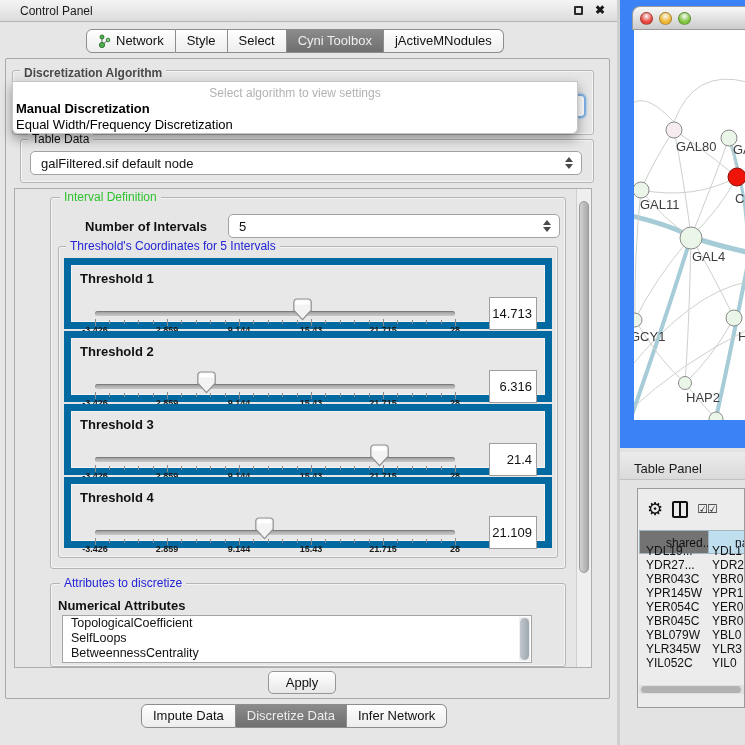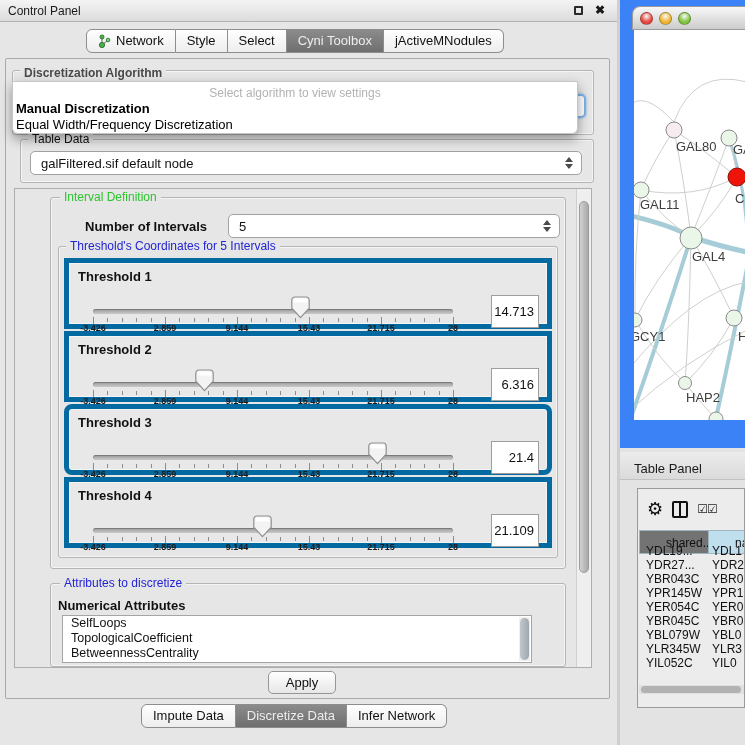--- a/index.html
+++ b/index.html
@@ -3,21 +3,21 @@
 <meta charset="utf-8">
 <style>
   * { margin:0; padding:0; box-sizing:border-box; }
   html,body { width:745px; height:745px; }
   body { font-family:"Liberation Sans", sans-serif; background:#cfcfcf; position:relative; overflow:hidden; }
 
   
   .control-panel { position:absolute; left:0; top:0; width:617px; height:745px; background:#e6e6e6; }
   .cp-titlebar { position:absolute; left:0; top:0; width:617px; height:22px;
     background:linear-gradient(#f4f4f4,#dcdcdc); border-bottom:1px solid #b3b3b3; }
-  .cp-title { position:absolute; left:8px; top:4px; font-size:12px; color:#1a1a1a; }
+  .cp-title { position:absolute; left:20px; top:4px; font-size:12px; color:#1a1a1a; }
   .float-icon { position:absolute; right:34px; top:6px; width:9px; height:9px; border:2px solid #2a2a2a; border-radius:1px; }
   .close-icon { position:absolute; right:12px; top:3px; font-size:12px; font-weight:bold; color:#1a1a1a; }
 
   
   .seg-bar { position:absolute; display:flex; }
   .seg { height:24px; line-height:22px; padding:0 11px; font-size:13px; color:#111;
     background:linear-gradient(#ffffff,#ededed); border:1px solid #8d8d8d; border-left:none;
     display:flex; align-items:center; gap:5px; white-space:nowrap; cursor:default; }
   .seg:first-child { border-left:1px solid #8d8d8d; border-radius:6px 0 0 6px; }
   .seg:last-child { border-radius:0 6px 6px 0; }
@@ -64,21 +64,21 @@
 
   #interval-group { left:50px; top:197px; width:516px; height:372px; }
   #interval-title { left:60px; top:190px; color:#2dc42d; }
   #numints-label { position:absolute; left:85px; top:219px; font-size:13px; font-weight:bold; color:#111; }
   #numints-spinner { left:228px; top:214px; width:332px; height:24px; }
 
   #thresholds-group { left:58px; top:246px; width:500px; height:312px; }
   #thresholds-title { left:66px; top:239px; color:#2323d6; }
 
   .threshold-box { position:absolute; left:64px; width:488px; height:71px;
-    border:5px solid #0369a1; box-shadow:inset 0 0 0 1px rgba(255,255,255,.5); background:#e8e8e8; }
+    border:7px solid #0369a1; box-shadow:inset 0 0 0 1px rgba(255,255,255,.5); background:#e8e8e8; }
   .th-label { position:absolute; left:9px; top:6px; font-size:13px; font-weight:bold; color:#111; }
   .th-track { position:absolute; left:24px; top:46px; width:360px; height:5px; border-radius:3px;
     background:linear-gradient(#9b9b9b,#c9c9c9); box-shadow:inset 0 1px 1px rgba(0,0,0,.25); }
   .th-thumb { position:absolute; top:33px; width:19px; height:23px; }
   .tick { position:absolute; width:1px; background:#8c8c8c; }
   .tick.minor { top:55px; height:4px; }
   .tick.major { top:54px; height:7px; }
   .tick-label { position:absolute; top:60px; transform:translateX(-50%); font-size:9px; font-weight:bold; color:#1c1c1c; }
   .th-value { position:absolute; right:8px; top:32px; width:48px; height:33px; background:#fff;
     border:1px solid #9e9e9e; font-size:13px; color:#111; text-align:right;
@@ -283,21 +283,21 @@
         <div class="tick-label" style="left: 168px;">9.144</div>
         <div class="tick-label" style="left: 240px;">15.43</div>
         <div class="tick-label" style="left: 312px;">21.715</div>
         <div class="tick-label" style="left: 384px;">28</div>
         <div class="th-thumb" style="left: 126.099px;"><svg width="19" height="23" viewBox="0 0 19 23">
             <path d="M4 1 h11 a3.2 3.2 0 0 1 3.2 3.2 v8 L9.5 21.6 L0.8 12.2 v-8 A3.2 3.2 0 0 1 4 1 Z" fill="#f3f3f3" stroke="#8f8f8f" stroke-width="1.2"></path>
             <path d="M4.5 2.4 h10 a2 2 0 0 1 2 2 v2.2 h-14 v-2.2 a2 2 0 0 1 2 -2 Z" fill="#ffffff"></path>
           </svg></div>
         <div class="th-value">6.316</div>
       </div>
-      <div class="threshold-box" style="top: 404px; border-radius: 8px;">
+      <div class="threshold-box" style="top: 404px;">
         <div class="th-label">Threshold 3</div>
         <div class="th-track"></div>
         <div class="tick major" style="left: 24px;"></div>
         <div class="tick minor" style="left: 38.4px;"></div>
         <div class="tick minor" style="left: 52.8px;"></div>
         <div class="tick minor" style="left: 67.2px;"></div>
         <div class="tick minor" style="left: 81.6px;"></div>
         <div class="tick major" style="left: 96px;"></div>
         <div class="tick minor" style="left: 110.4px;"></div>
         <div class="tick minor" style="left: 124.8px;"></div>
@@ -372,22 +372,22 @@
           </svg></div>
         <div class="th-value">21.109</div>
       </div>
     </div>
 
   <div class="groupbox" id="attr-group"></div>
   <span class="group-title" id="attr-title">Attributes to discretize</span>
   <span id="attr-sub">Numerical Attributes</span>
   <div id="attr-list">
     <div id="attr-items">
+        <div class="attr-item">TopologicalCoefficient</div>
         <div class="attr-item">SelfLoops</div>
-        <div class="attr-item">TopologicalCoefficient</div>
         <div class="attr-item">BetweennessCentrality</div>
       </div>
     <div class="list-scrollbar">
         <div class="list-thumb"></div>
       </div>
   </div>
 
   <div id="apply-btn">Apply</div>
 
   <div class="seg-bar" id="bottom-tabs">

